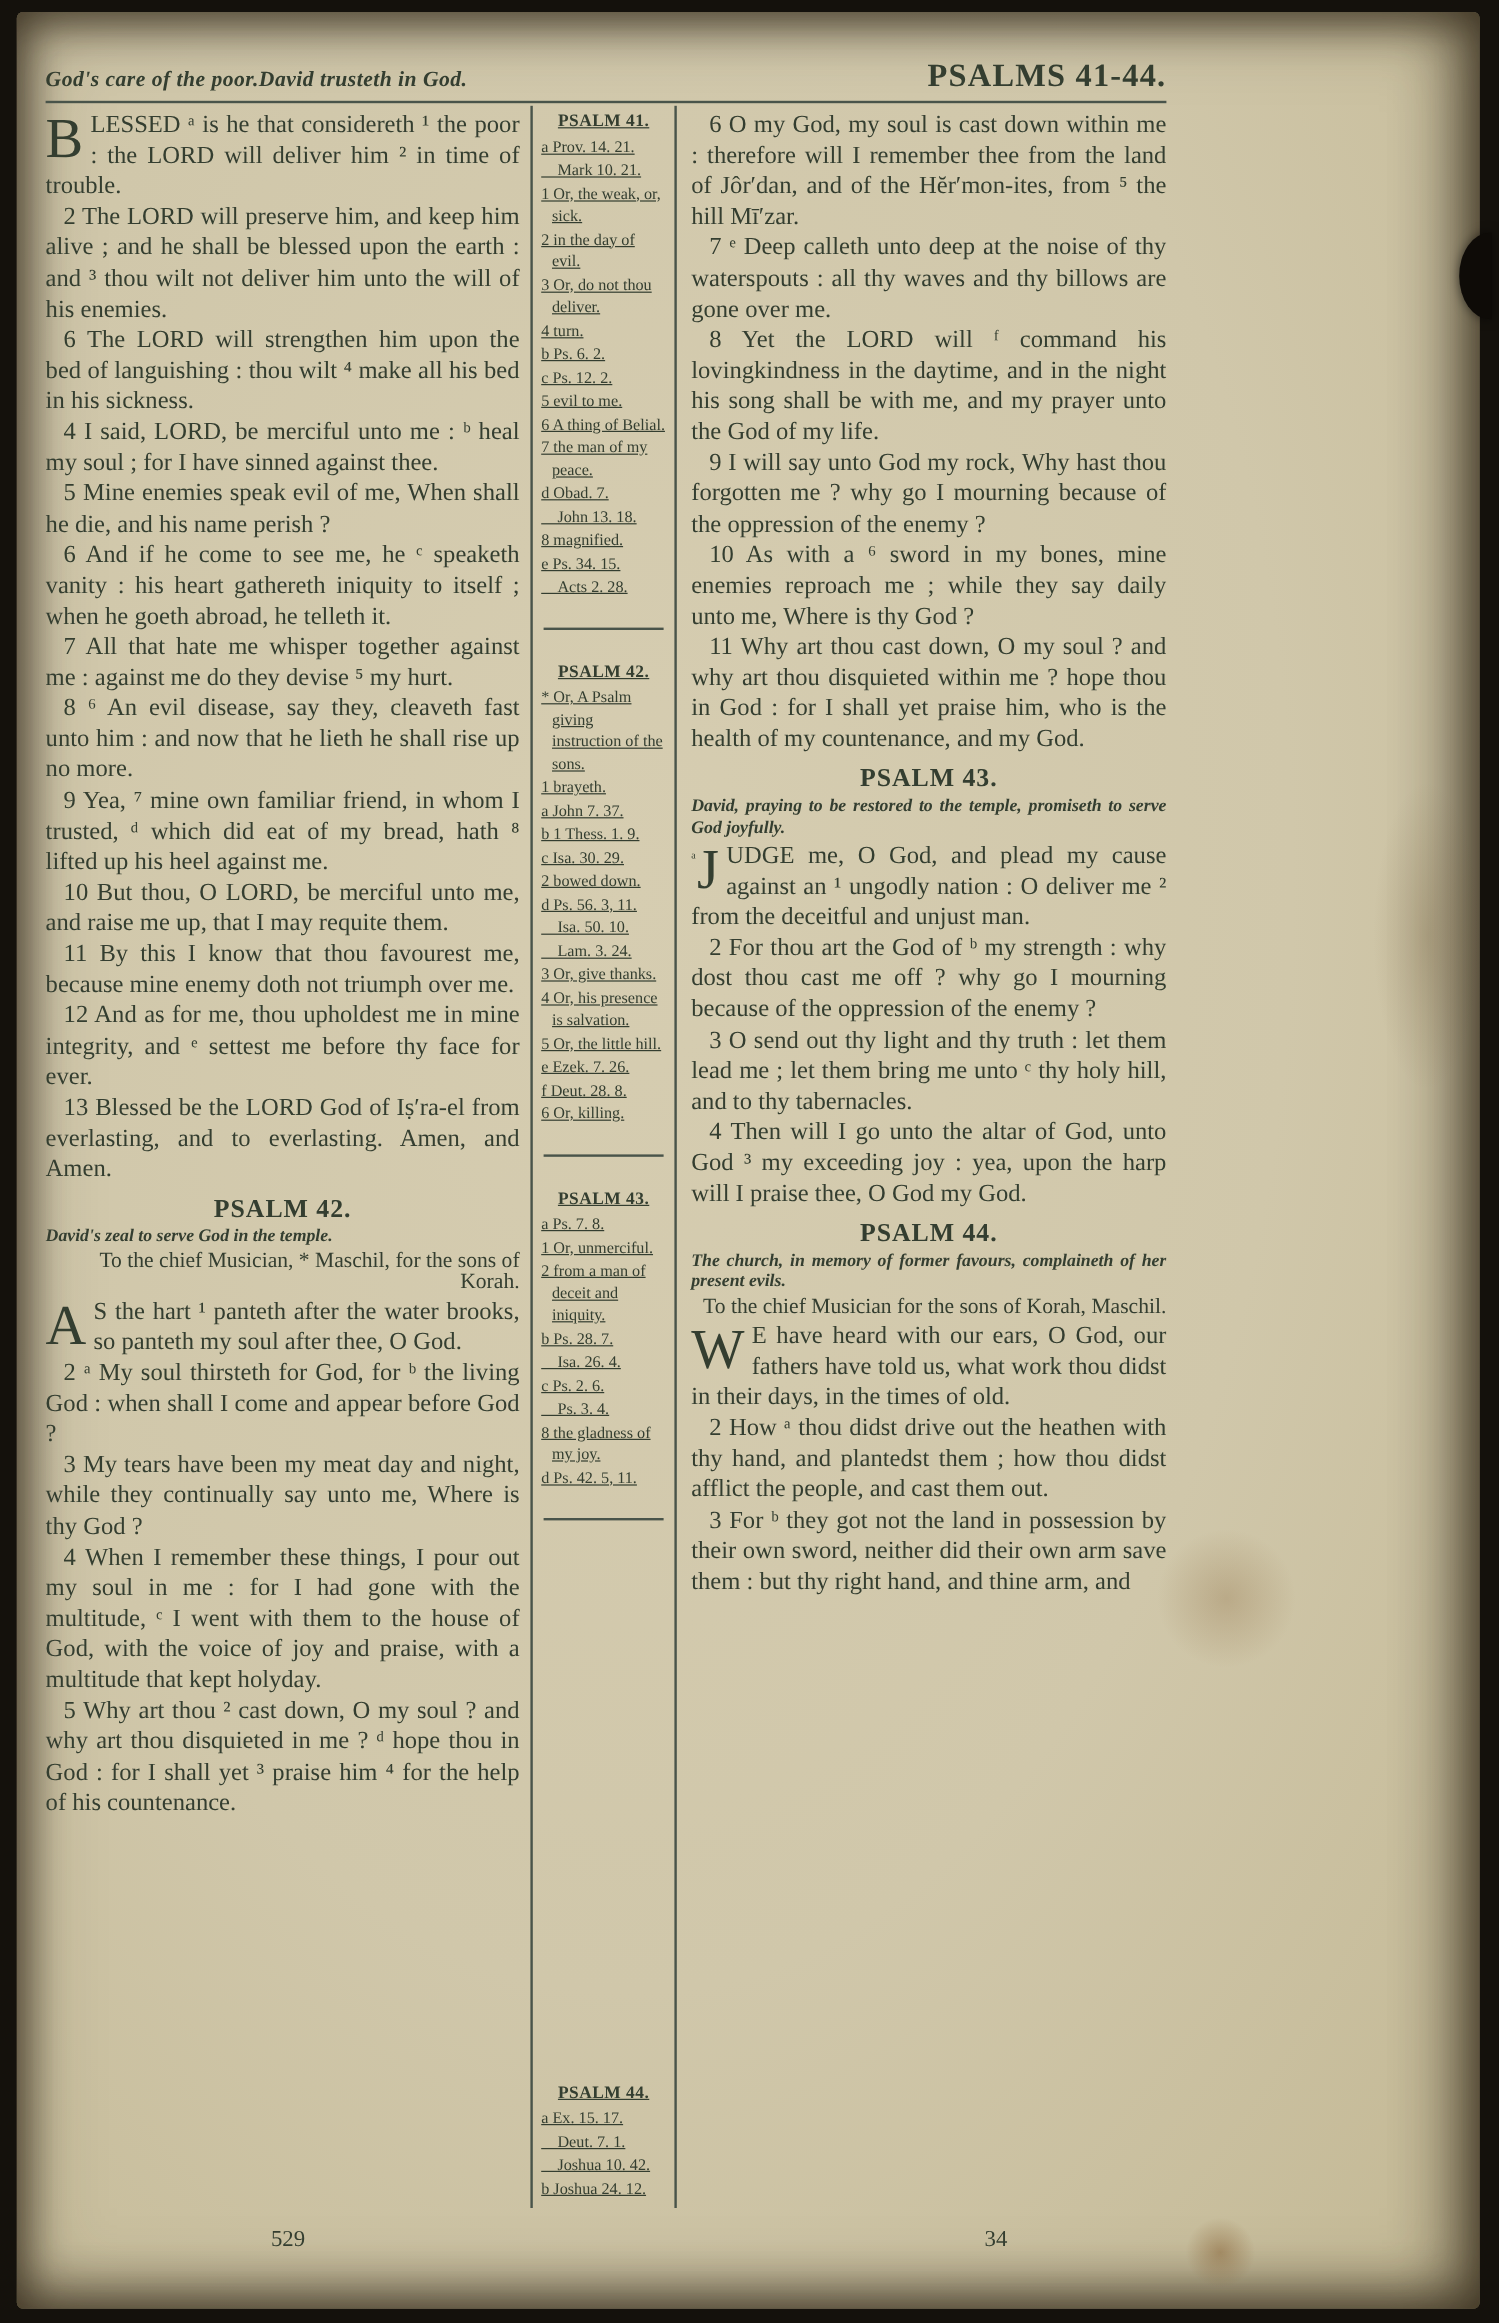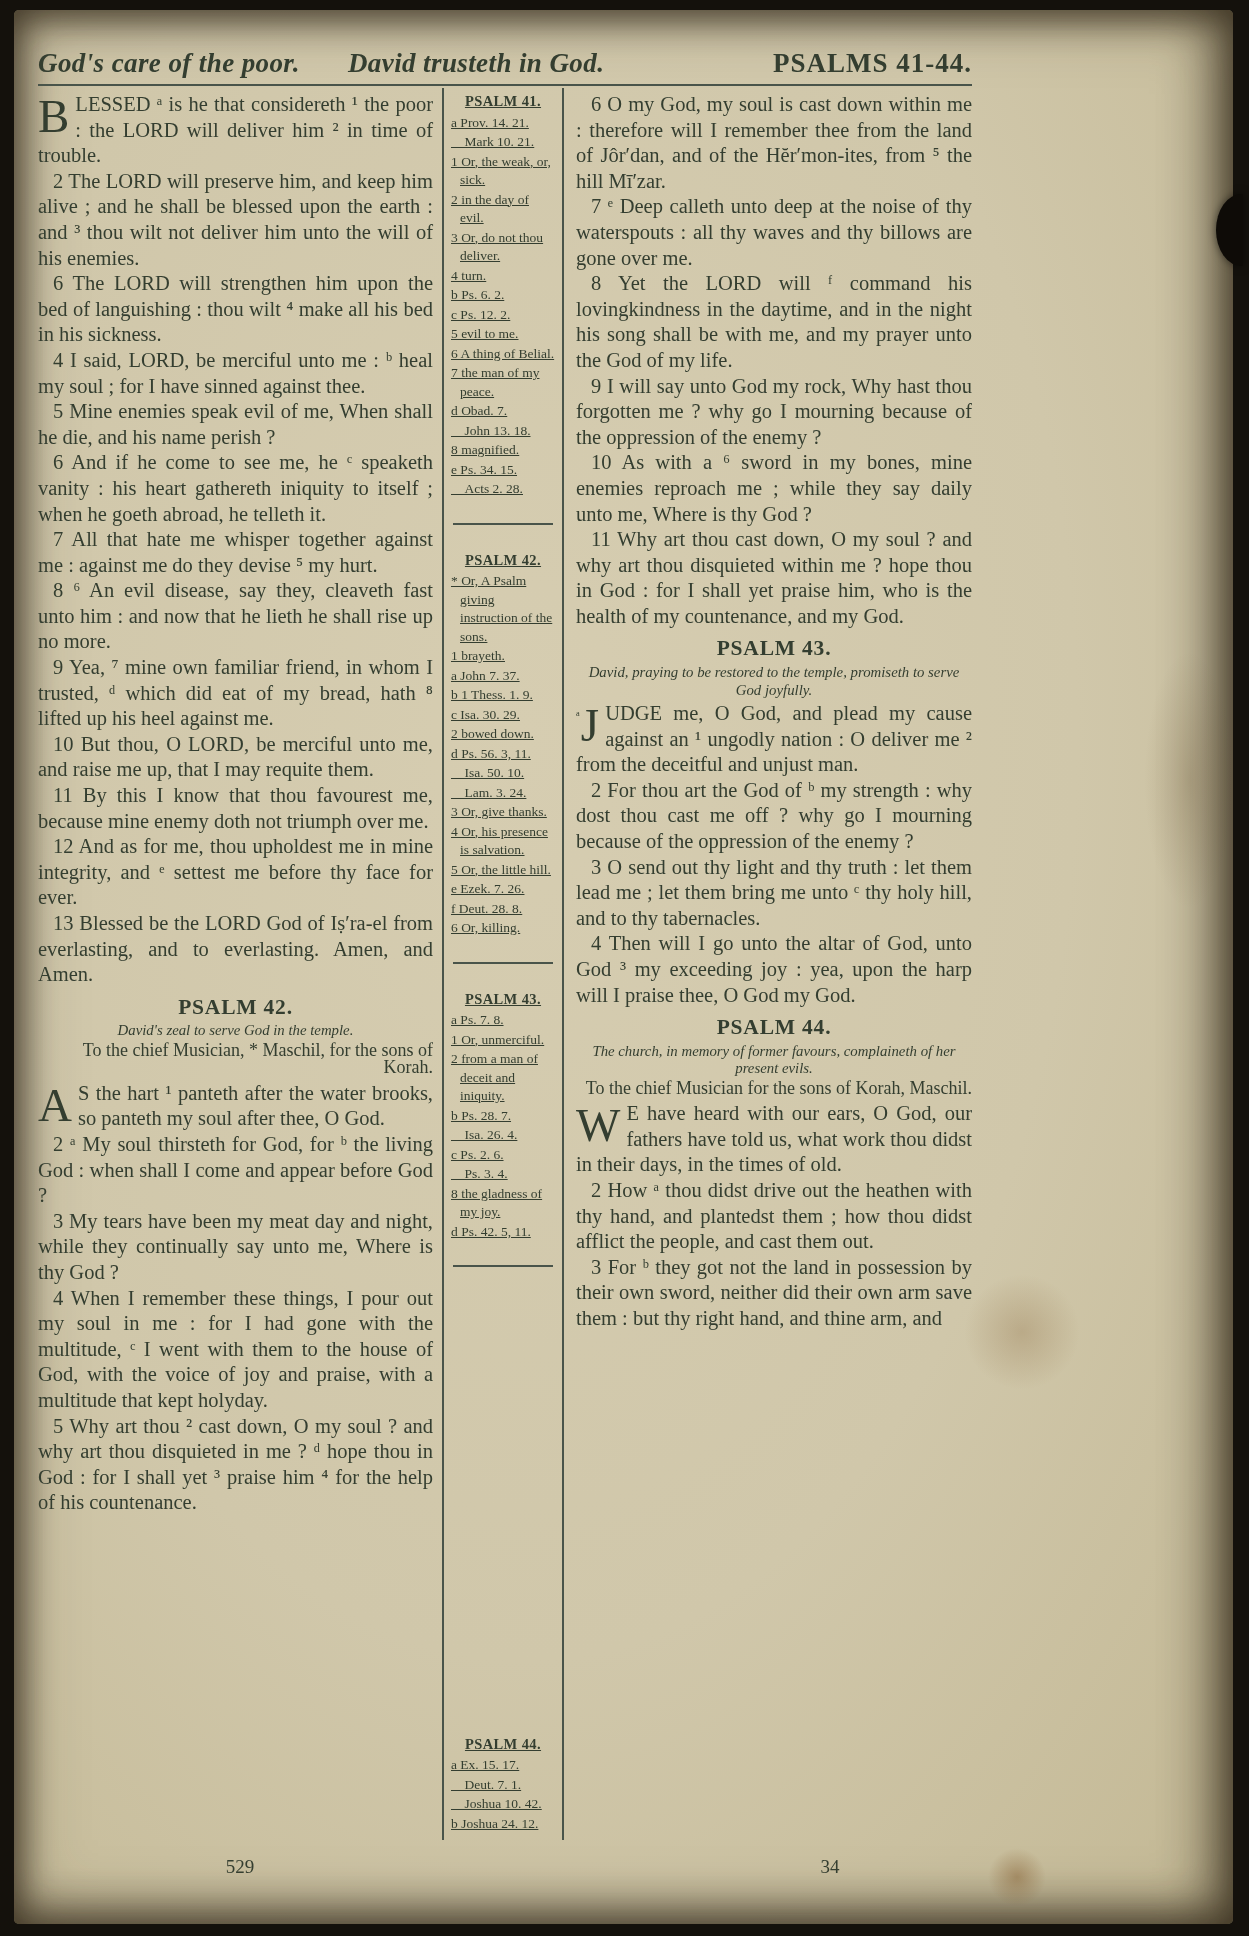--- a/index.html
+++ b/index.html
@@ -17,42 +17,42 @@
       inset 0 0 70px rgba(46,36,20,.35),
       inset -24px 0 48px rgba(35,26,14,.45),
       inset 14px 0 30px rgba(35,26,14,.28),
       inset 0 -18px 36px rgba(35,26,14,.32),
       inset 0 14px 28px rgba(35,26,14,.30);
   }
   .content { position:absolute; top:38px; left:24px; width:934px; color:var(--ink,#343e30); }
 
   
   .running-head { display:flex; justify-content:space-between; align-items:baseline; }
-  .rh-left { display:flex; gap:48px; font-style:italic; font-weight:bold; font-size:27px; letter-spacing:.4px; }
+  .rh-left { display:flex; font-style:italic; font-weight:bold; font-size:18px; letter-spacing:.4px; }
   .rh-right { font-weight:bold; font-size:27px; letter-spacing:1px; }
   .head-rule { margin-top:5px; height:2px; background:var(--rule,#49544a); }
 
   
   .columns { display:flex; margin-top:2px; height:1752px; overflow:hidden; }
   .main-col { font-size:20.5px; line-height:25.6px; text-align:justify; }
   .main-col.left  { width:404px; padding:4px 9px 0 0; }
   .main-col.right { flex:1; padding:4px 0 0 12px; }
   .notes-col {
     width:122px; padding:4px 7px 0;
     border-left:2px solid var(--rule,#49544a);
     border-right:2px solid var(--rule,#49544a);
     display:flex; flex-direction:column;
     font-size:13.5px; line-height:18.5px;text-decoration:underline;
   }
 
   
   .blk.verse { text-indent:15px; }
   .blk.drop  { text-indent:0; }
   .blk.title { text-align:center; text-indent:0; font-weight:bold; font-size:21.5px; letter-spacing:.8px; margin:7px 0 2px; }
-  .blk.summary { text-align:center; text-indent:0; font-style:italic; font-weight:normal; font-size:14.8px; line-height:17.5px; margin:0 0 2px; }
+  .blk.summary { text-indent:0; font-style:italic; font-weight:bold; font-size:14.8px; line-height:17.5px; margin:0 0 2px; }
   .blk.note { text-align:right; text-indent:0; font-size:18px; line-height:17.5px; margin:0 0 4px; }
   .dropcap { float:left; font-size:47px; line-height:1; padding:1px 6px 0 0; }
   .pre { float:left; font-size:14px; padding:2px 1px 0 0; }
 
   
   .note-title { text-align:center; font-weight:bold; font-size:14.5px; letter-spacing:.4px; margin-bottom:3px; }
   .note-line { padding-left:9px; text-indent:-9px; margin-bottom:1px; }
   .note-sec + .note-sec { margin-top:26px; }
   .note-sec:not(:last-child)::after {
     content:""; display:block; height:2px; background:var(--rule,#49544a); margin:24px 2px 0;

